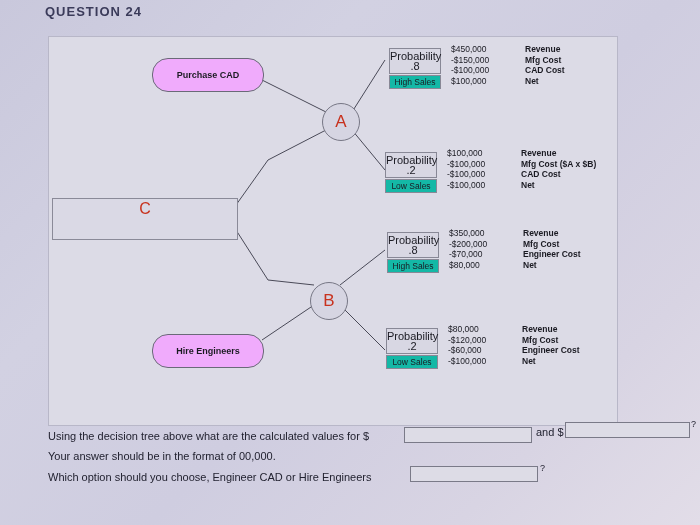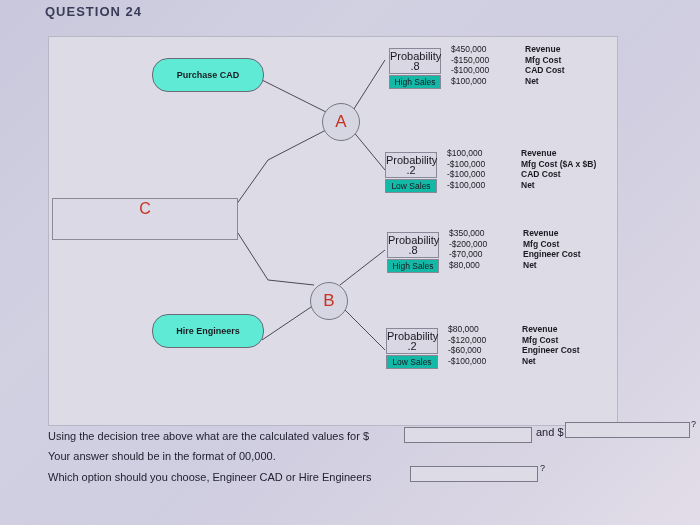--- a/index.html
+++ b/index.html
@@ -14,21 +14,21 @@
     font-size:13px; letter-spacing:1px; color:#3b3b5a; font-weight:bold;
   }
   .diagram {
     position:absolute; left:48px; top:36px; width:568px; height:388px;
     background: #dcdbe6;
     border:1px solid #b8b7c8;
   }
   svg.lines { position:absolute; left:0; top:0; width:700px; height:525px; pointer-events:none; }
   .pill {
     position:absolute; border:1.5px solid #6a6a78; border-radius:16px;
-    background:#5eead4; font-size:9px; font-weight:bold; color:#1b1b22;
+    background:#f0abfc; font-size:9px; font-weight:bold; color:#1b1b22;
     display:flex; align-items:center; justify-content:center;
   }
   .node {
     position:absolute; width:36px; height:36px; border-radius:50%;
     border:1px solid #777785; background:#d6d5e2;
     display:flex; align-items:center; justify-content:center;
     color:#c8321e; font-size:17px; font-weight:normal;
   }
   .choice {
     position:absolute; left:52px; top:198px; width:184px; height:40px;
@@ -83,21 +83,21 @@
   </g>
 </svg>
 
 <div class="choice">
   <div class="ans">C</div>
 </div>
 
 <div class="pill" style="left:152px; top:58px; width:110px; height:32px;">
   <span>Purchase CAD</span>
 </div>
-<div class="pill" style="left:152px; top:314px; width:110px; height:32px;">
+<div class="pill" style="left:152px; top:334px; width:110px; height:32px;">
   <span>Hire Engineers</span>
 </div>
 
 <div class="node" style="left:322px; top:103px;">
   <span>A</span>
 </div>
 <div class="node" style="left:310px; top:282px;">
   <span>B</span>
 </div>
 

